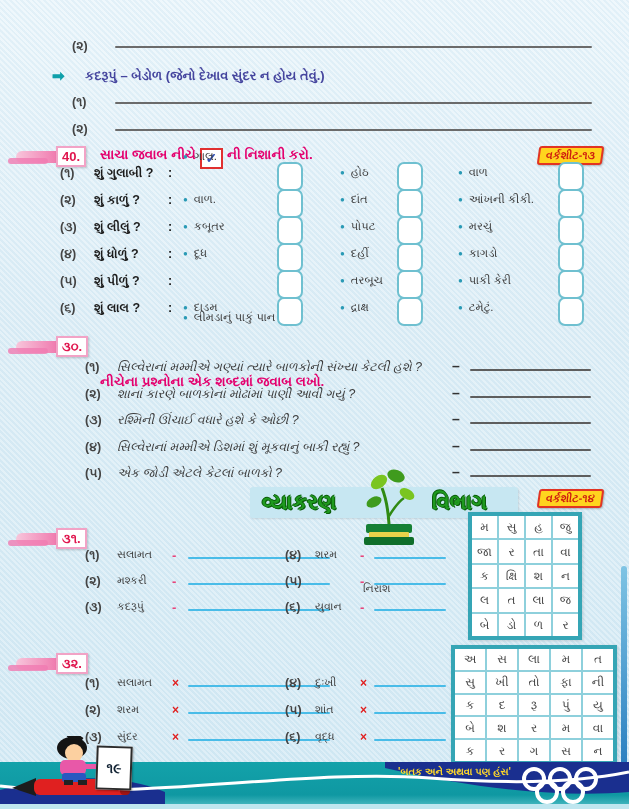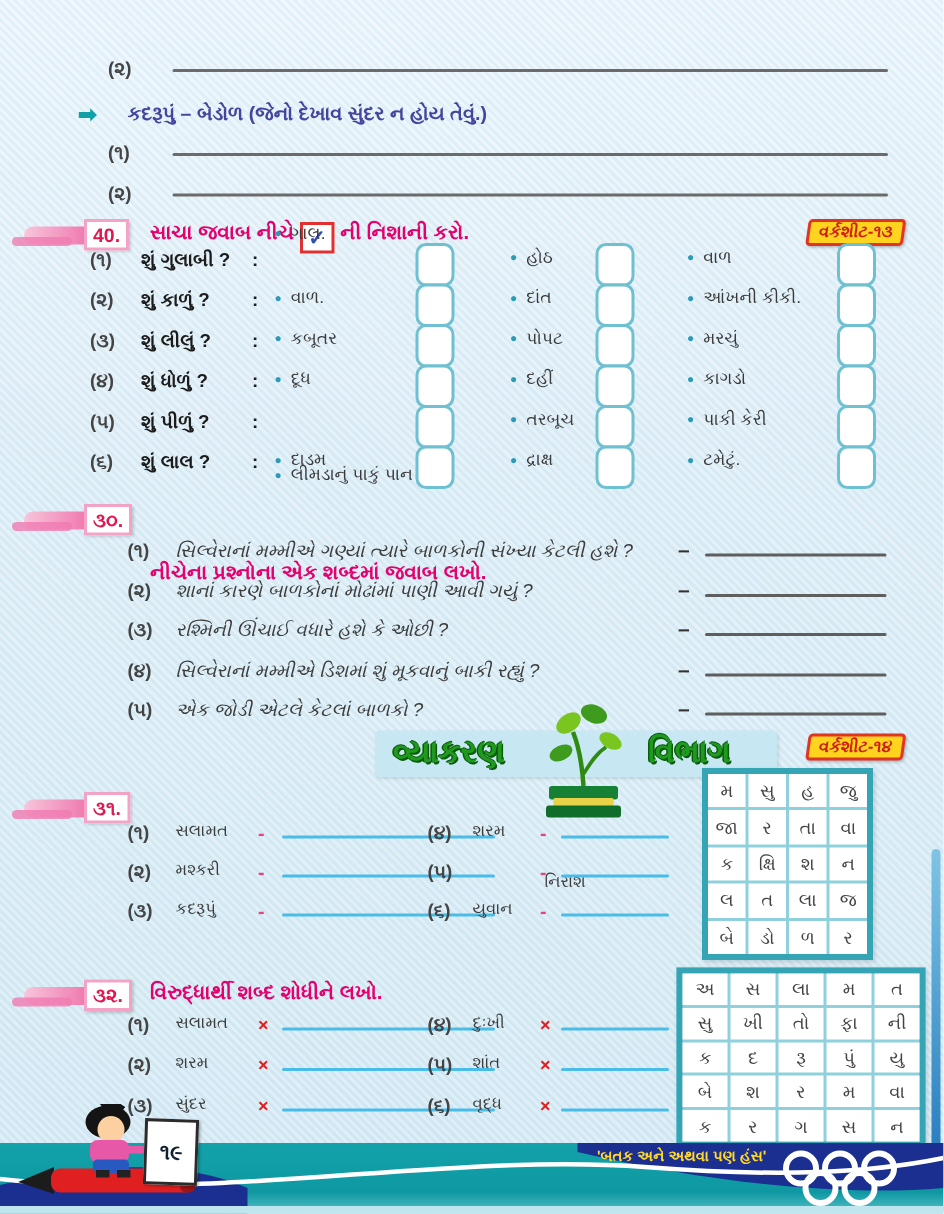--- a/index.html
+++ b/index.html
@@ -227,21 +227,20 @@
       <div class="lcell">જ</div>
       <div class="lcell">બે</div>
       <div class="lcell">ડો</div>
       <div class="lcell">ળ</div>
       <div class="lcell">ર</div>
     </div>
 
   <div class="abs swoosh" style="left:16px;top:658px;width:52px;"></div>
   <div class="abs swoosh2" style="left:8px;top:665px;width:40px;"></div>
   <span class="abs secnum" style="left:56px;top:653px;">૩૨.</span>
-  <span class="abs sectitle" style="left:100px;top:654px;">વિરુદ્ધાર્થી શબ્દ શોધીને લખો.</span>
   <div id="rows32">
       <span class="numlbl" style="position: absolute; left: 85px; top: 676px;">(૧)</span>
       <span class="w31" style="position: absolute; left: 117px; top: 676px;">સલામત</span>
       <span class="redx" style="position: absolute; left: 172px; top: 676px;">×</span>
       <div style="position: absolute; left: 188px; top: 685px; width: 142px; height: 2px; background: rgb(73, 188, 232); border-radius: 2px;"></div>
       <span class="numlbl" style="position: absolute; left: 85px; top: 703px;">(૨)</span>
       <span class="w31" style="position: absolute; left: 117px; top: 703px;">શરમ</span>
       <span class="redx" style="position: absolute; left: 172px; top: 703px;">×</span>
       <div style="position: absolute; left: 188px; top: 712px; width: 142px; height: 2px; background: rgb(73, 188, 232); border-radius: 2px;"></div>
       <span class="numlbl" style="position: absolute; left: 85px; top: 730px;">(૩)</span>

